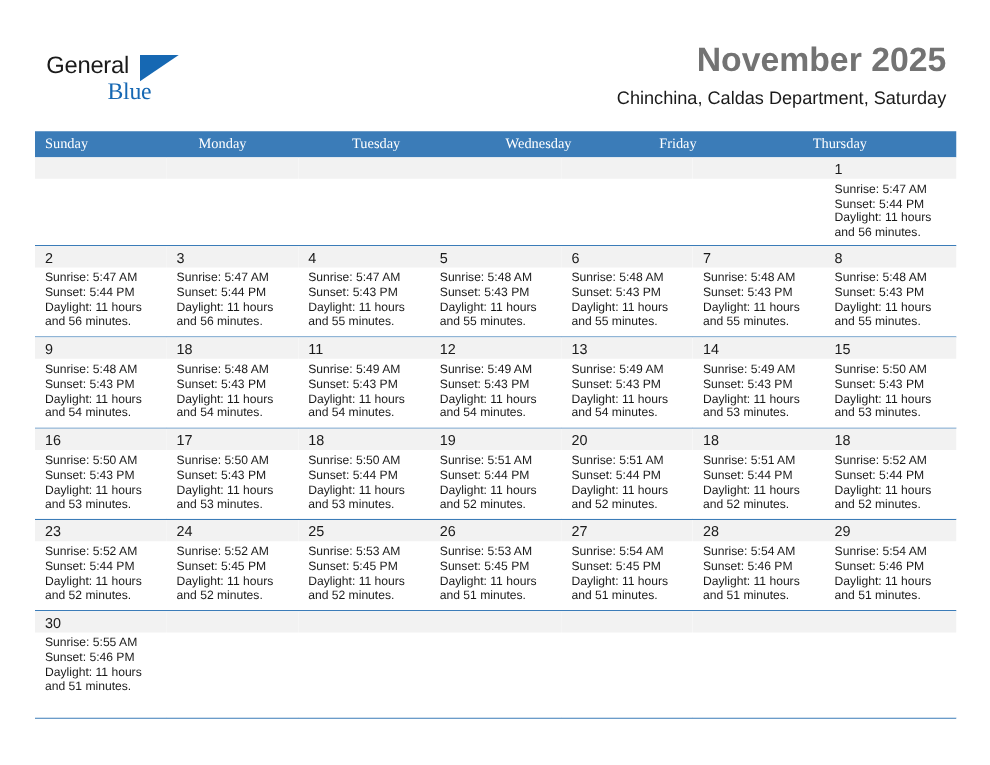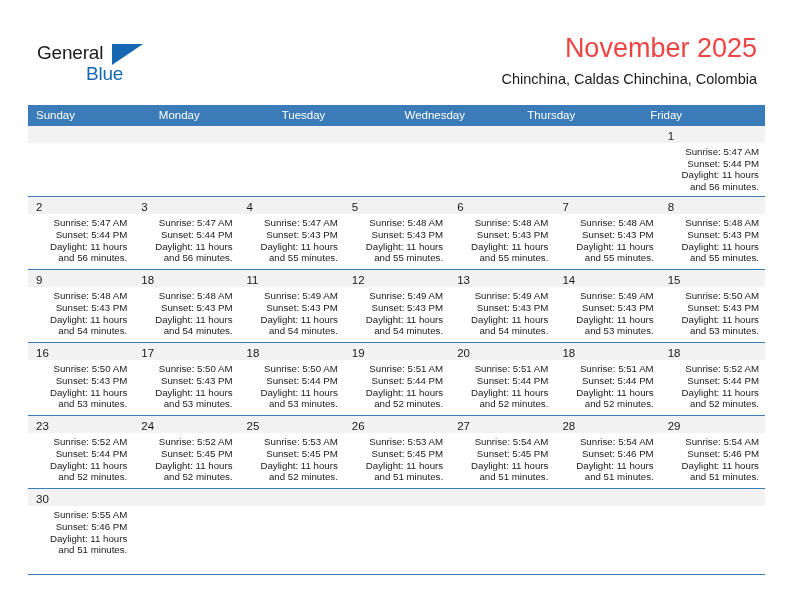--- a/index.html
+++ b/index.html
@@ -54,33 +54,34 @@
     border-left: 31px solid #1668b3;
     border-bottom: 21px solid transparent;
   }
   .logo-blue {
     position: absolute;
     left: 49px;
     top: 21px;
     font-size: 19px;
     letter-spacing: -0.2px;
     color: #1668b3;
-    font-family: Liberation Sans, sans-serif;
+    font-family: Liberation Serif, serif;
   }
   .title-block {
     position: absolute;
     right: 35px;
     top: 32px;
     text-align: right;
   }
   .title {
     font-size: 27px;
-    color: #ef4444;
+    color: #737373;
     line-height: 32px;
     white-space: nowrap;
+    font-weight: bold;
   }
   .subtitle {
     margin-top: 6px;
     font-size: 14.5px;
     color: #1a1a1a;
     line-height: 18px;
     white-space: nowrap;
   }
 
   
@@ -96,20 +97,21 @@
     height: 21px;
   }
   .cal-head .dow {
     flex: 1 1 0;
     color: #ffffff;
     font-size: 11.5px;
     line-height: 21px;
     padding-left: 8px;
     box-sizing: border-box;
     white-space: nowrap;
+    font-family: Liberation Serif, serif;
   }
   .cal-body {
     border-bottom: 1.5px solid #3b7cb8;
   }
   .week {
     display: flex;
     border-top: 1.5px solid #3b7cb8;
   }
   .week:first-child {
     border-top: none;
@@ -131,21 +133,20 @@
   .day .daynum {
     font-size: 11.5px;
     line-height: 17px;
     color: #1a1a1a;
   }
   .day .info {
     padding: 3px 6px 4px 8px;
     font-size: 9.7px;
     line-height: 11.6px;
     color: #1a1a1a;
-    text-align: right;
   }
   .day .info div {
     white-space: nowrap;
   }
   .day.empty .daynum-band {
     background: #f2f2f2;
   }
   .week-tall .day {
     min-height: 72px;
   }
@@ -159,32 +160,32 @@
 <div class="page">
 
   <div class="header">
     <div class="logo">
       <span class="logo-general">General</span>
       <span class="logo-triangle"></span>
       <span class="logo-blue">Blue</span>
     </div>
     <div class="title-block">
       <div class="title">November 2025</div>
-      <div class="subtitle">Chinchina, Caldas Chinchina, Colombia</div>
+      <div class="subtitle">Chinchina, Caldas Department, Saturday</div>
     </div>
   </div>
 
   <div class="calendar">
     <div class="cal-head">
       <div class="dow">Sunday</div>
       <div class="dow">Monday</div>
       <div class="dow">Tuesday</div>
       <div class="dow">Wednesday</div>
+      <div class="dow">Friday</div>
       <div class="dow">Thursday</div>
-      <div class="dow">Friday</div>
     </div>
     <div class="cal-body" id="cal-body">
         <div class="week">
           <div class="day empty">
             <div class="daynum-band"></div>
           </div>
           <div class="day empty">
             <div class="daynum-band"></div>
           </div>
           <div class="day empty">

